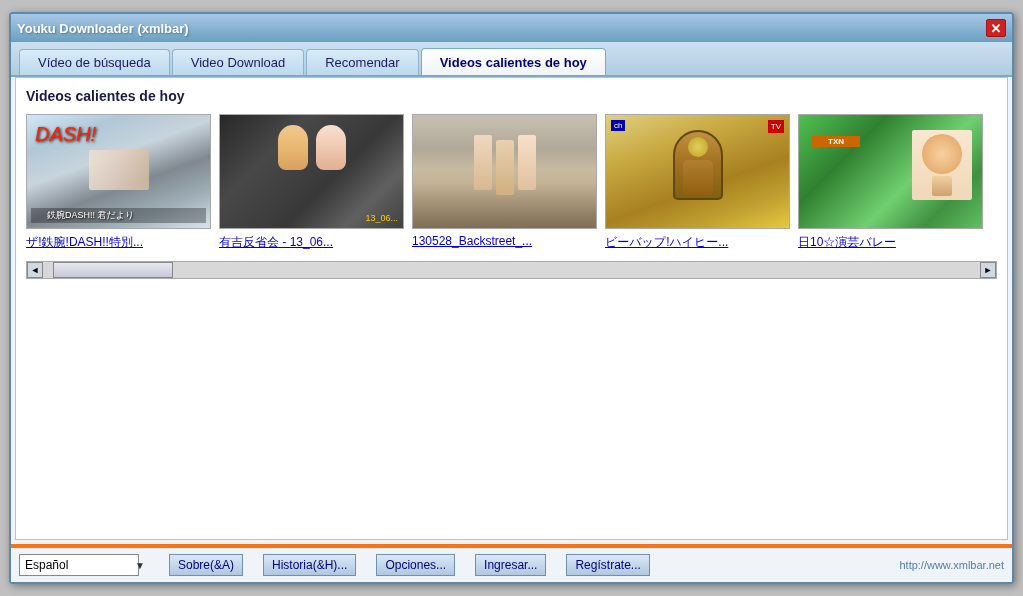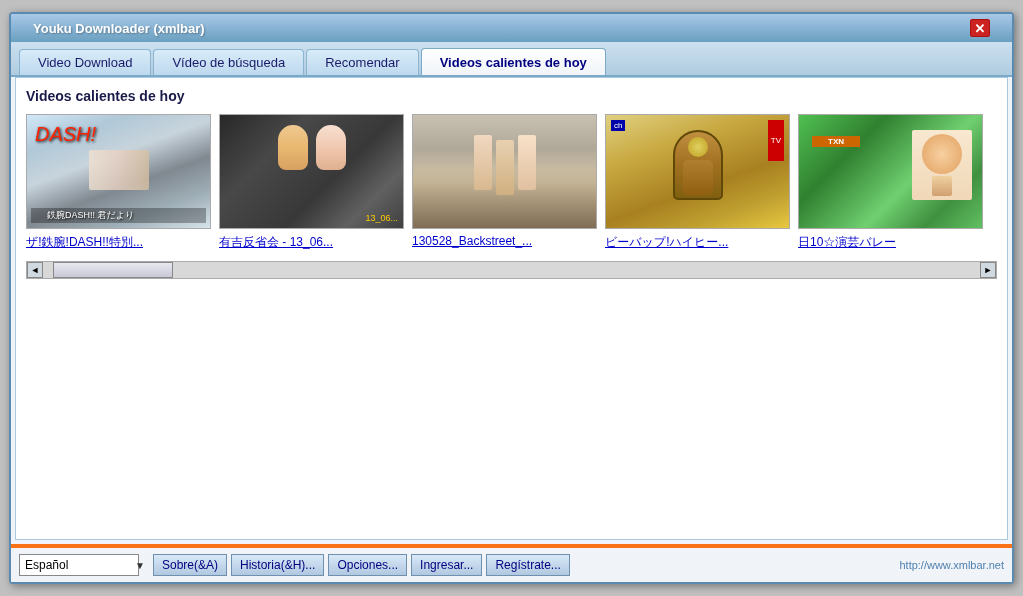--- a/index.html
+++ b/index.html
@@ -24,21 +24,21 @@
       flex-direction: column;
       box-shadow: 2px 2px 8px rgba(0,0,0,0.4);
     }
 
     .title-bar {
       background: linear-gradient(to bottom, #a8c8e8, #6a9fc0);
       height: 28px;
       display: flex;
       align-items: center;
       justify-content: space-between;
-      padding: 0 22px;
+      padding: 0 6px;
       border-radius: 2px 2px 0 0;
     }
 
     .title-bar-text {
       color: white;
       font-size: 13px;
       font-weight: bold;
       text-shadow: 1px 1px 2px rgba(0,0,0,0.3);
     }
 
@@ -252,20 +252,21 @@
     }
 
     .footer-btn {
       padding: 3px 8px;
       background: linear-gradient(to bottom, #d8e8f8, #b0c8e0);
       border: 1px solid #7090b0;
       color: #000080;
       font-size: 12px;
       cursor: pointer;
       white-space: nowrap;
+      margin-left: 16px;
     }
 
     .footer-url {
       margin-left: auto;
       color: #5080b0;
       font-size: 11px;
     }
 
     .spacer { flex: 1; }
   </style>
@@ -273,22 +274,22 @@
 <body>
 
 <div class="window">
 
   <div class="title-bar">
     <span class="title-bar-text">Youku Downloader (xmlbar)</span>
     <div class="title-bar-close">✕</div>
   </div>
 
   <div class="tab-bar">
+    <div class="tab">Vídeo de búsqueda</div>
     <div class="tab">Video Download</div>
-    <div class="tab">Vídeo de búsqueda</div>
     <div class="tab">Recomendar</div>
     <div class="tab active">Videos calientes de hoy</div>
   </div>
 
   <div class="content-area">
     <div class="section-title">Videos calientes de hoy</div>
 
     <div class="video-grid">
 
       <div class="video-item">
@@ -325,21 +326,21 @@
             <div style="width:18px;height:55px;background:linear-gradient(180deg,#f8e0c8,#e0c0a0);border-radius:2px;"></div>
           </div>
         </div>
         <div class="video-link">130528_Backstreet_...</div>
       </div>
 
       <div class="video-item">
         <div class="video-thumb video-thumb-4">
           <div style="position:absolute;top:0;left:0;right:0;bottom:0;background:linear-gradient(160deg,#e0d080 0%,#c8a840 30%,#a88020 60%,#c0a030 80%,#e8c840 100%);"></div>
           <div style="position:absolute;top:5px;left:5px;background:#0000aa;color:#fff;font-size:8px;padding:1px 3px;text-align:center;">ch</div>
-          <div style="position:absolute;top:5px;right:5px;background:#cc0000;color:#fff;font-size:8px;padding:16px 3px;">TV</div>
+          <div style="position:absolute;top:5px;right:5px;background:#cc0000;color:#fff;font-size:8px;padding:2px 3px;">TV</div>
           <div style="position:absolute;top:15px;left:50%;transform:translateX(-50%);width:50px;height:70px;background:linear-gradient(180deg,#c09040,#a07020,#806010);border-radius:25px 25px 5px 5px;border:2px solid #604808;display:flex;flex-direction:column;align-items:center;">
             <div style="width:20px;height:20px;background:radial-gradient(#e0d060,#c0a020);border-radius:50%;margin-top:5px;"></div>
             <div style="width:30px;height:35px;background:linear-gradient(180deg,#b08030,#906010);border-radius:5px;margin-top:3px;"></div>
           </div>
         </div>
         <div class="video-link">ビーバップ!ハイヒー...</div>
       </div>
 
       <div class="video-item">
         <div class="video-thumb video-thumb-5">

